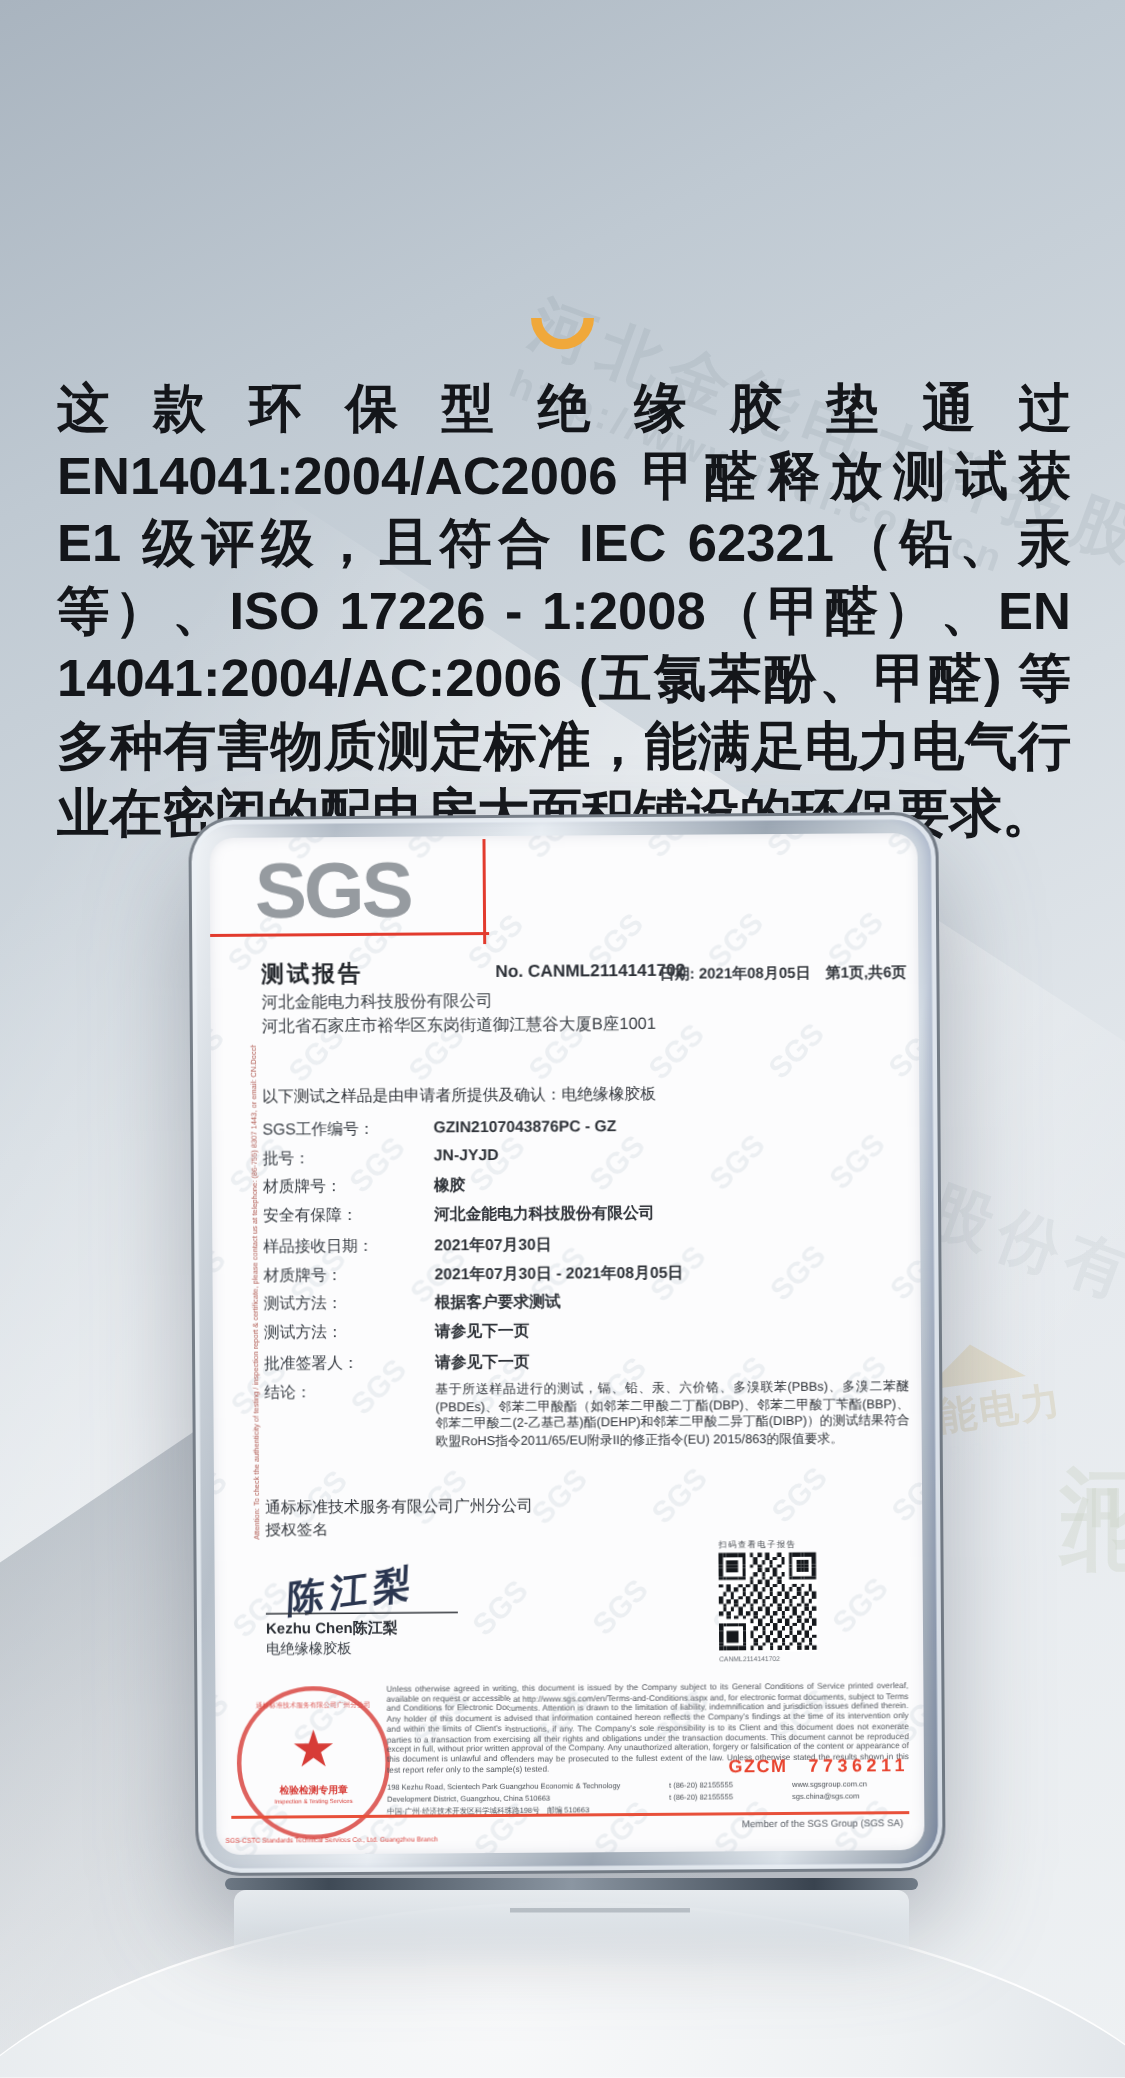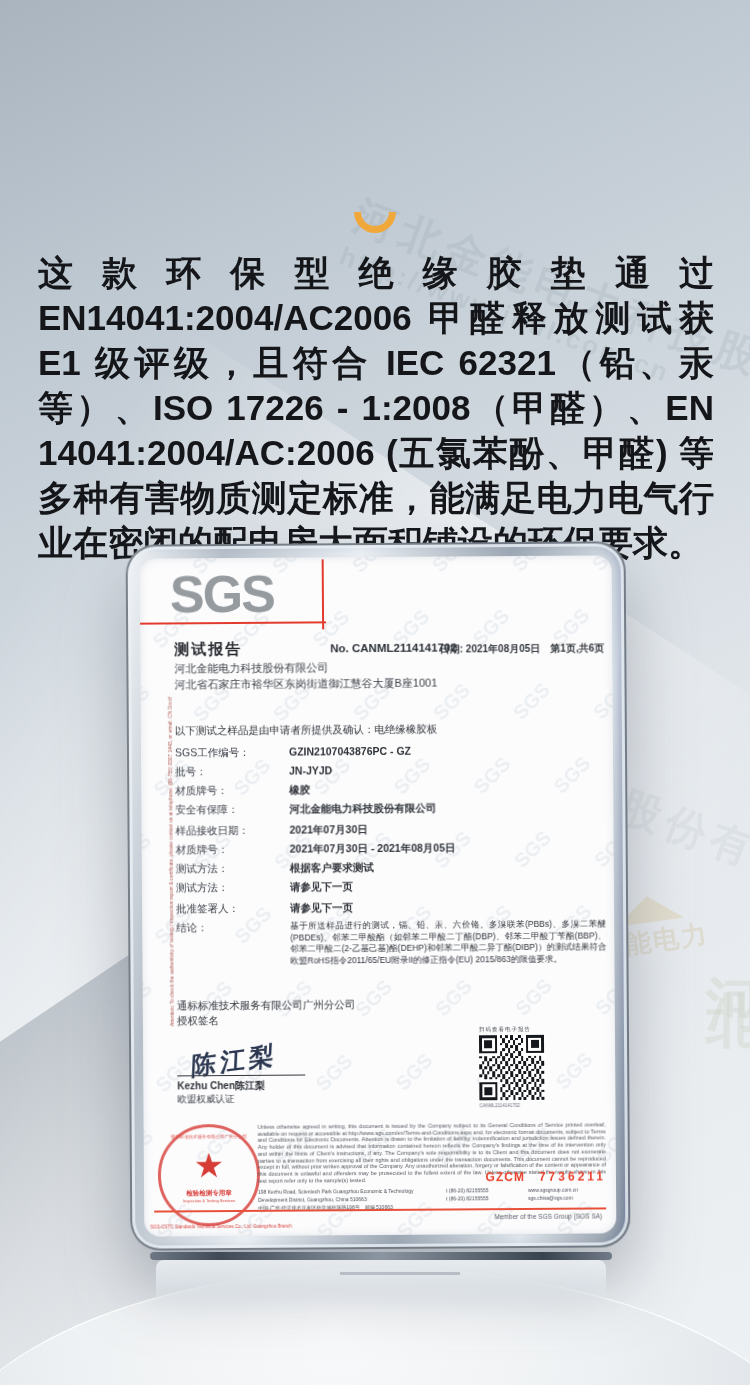--- a/index.html
+++ b/index.html
@@ -247,21 +247,21 @@
         </div>
 
       <div class="issuer">
         <div>通标标准技术服务有限公司广州分公司</div>
         <div>授权签名</div>
       </div>
 
       <div class="sig-script">陈江梨</div>
       <div class="sig-line"></div>
       <div class="sig-name">Kezhu Chen陈江梨</div>
-      <div class="sig-role">欧盟权威认证</div>
+      <div class="sig-role">电绝缘橡胶板</div>
 
       <div class="qr-label">扫码查看电子报告</div>
       <div class="qr">
           <i style="left: 0px; top: 0px;"></i>
           <i style="left: 2.6px; top: 0px;"></i>
           <i style="left: 5.2px; top: 0px;"></i>
           <i style="left: 7.8px; top: 0px;"></i>
           <i style="left: 10.4px; top: 0px;"></i>
           <i style="left: 13px; top: 0px;"></i>
           <i style="left: 15.6px; top: 0px;"></i>

